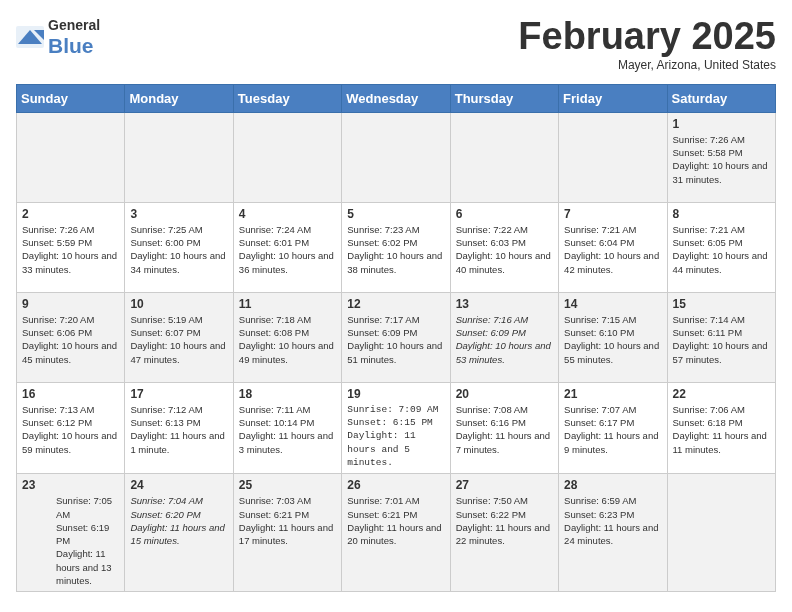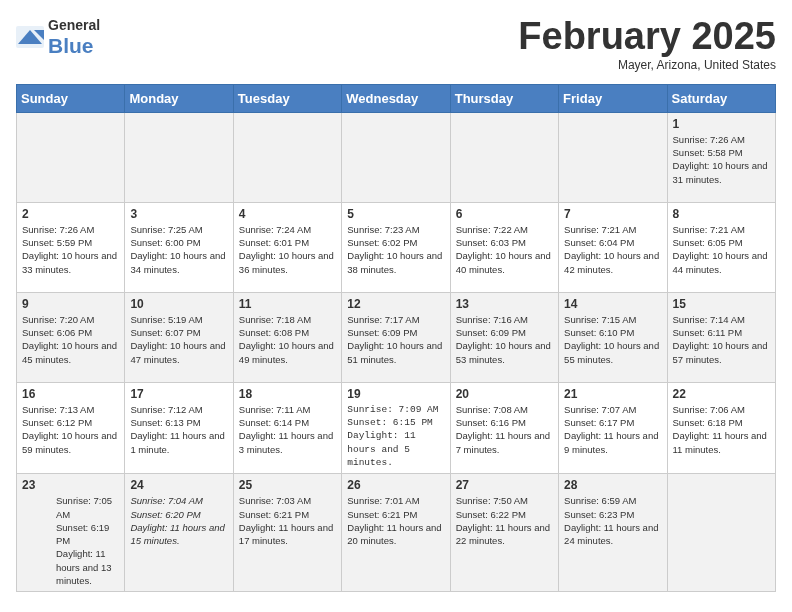--- a/index.html
+++ b/index.html
@@ -192,21 +192,21 @@
 Daylight: 10 hours and 49 minutes.</div>
         </td>
         <td>
           <span class="day-number">12</span>
           <div class="day-info" style="white-space: pre-line;">Sunrise: 7:17 AM
 Sunset: 6:09 PM
 Daylight: 10 hours and 51 minutes.</div>
         </td>
         <td>
           <span class="day-number">13</span>
-          <div class="day-info" style="white-space: pre-line;">Sunrise: 7:16 AM
+          <div class="day-info" style="white-space: pre-line; font-style: italic;">Sunrise: 7:16 AM
 Sunset: 6:09 PM
 Daylight: 10 hours and 53 minutes.</div>
         </td>
         <td>
           <span class="day-number">14</span>
           <div class="day-info" style="white-space: pre-line;">Sunrise: 7:15 AM
 Sunset: 6:10 PM
 Daylight: 10 hours and 55 minutes.</div>
         </td>
         <td>
@@ -225,21 +225,21 @@
         </td>
         <td>
           <span class="day-number">17</span>
           <div class="day-info" style="white-space: pre-line;">Sunrise: 7:12 AM
 Sunset: 6:13 PM
 Daylight: 11 hours and 1 minute.</div>
         </td>
         <td>
           <span class="day-number">18</span>
           <div class="day-info" style="white-space: pre-line;">Sunrise: 7:11 AM
-Sunset: 6:14 PM
+Sunset: 10:14 PM
 Daylight: 11 hours and 3 minutes.</div>
         </td>
         <td>
           <span class="day-number">19</span>
           <div class="day-info" style="white-space: pre-line; font-family: Liberation Mono, monospace;">Sunrise: 7:09 AM
 Sunset: 6:15 PM
 Daylight: 11 hours and 5 minutes.</div>
         </td>
         <td>
           <span class="day-number">20</span>

